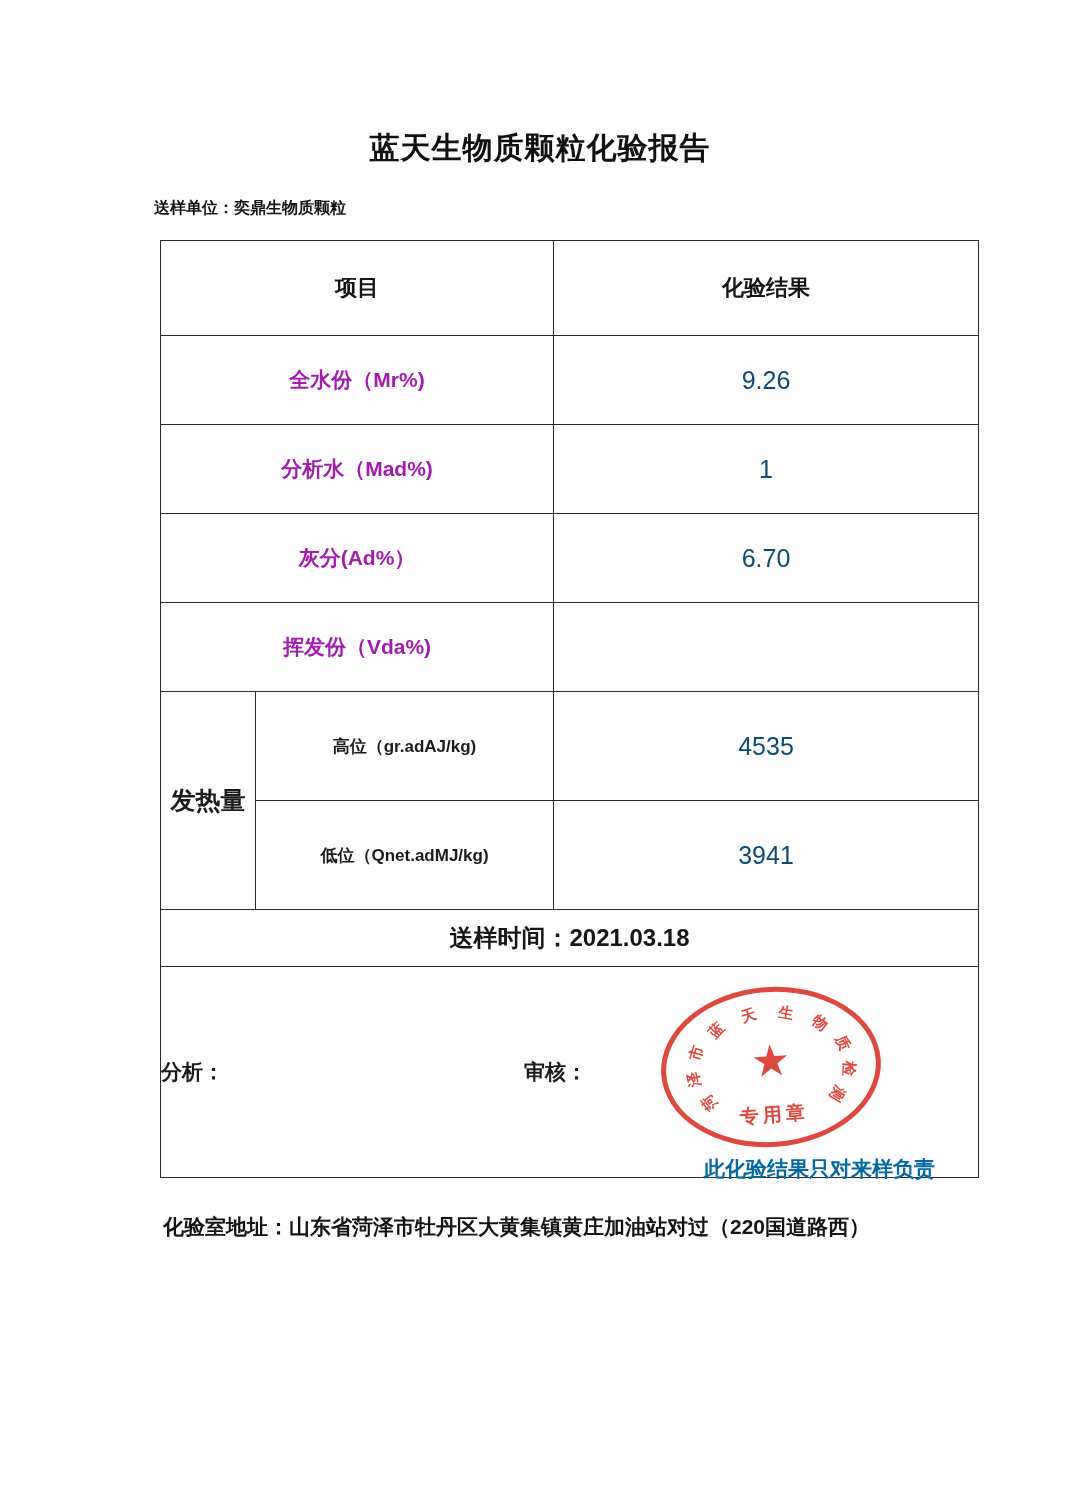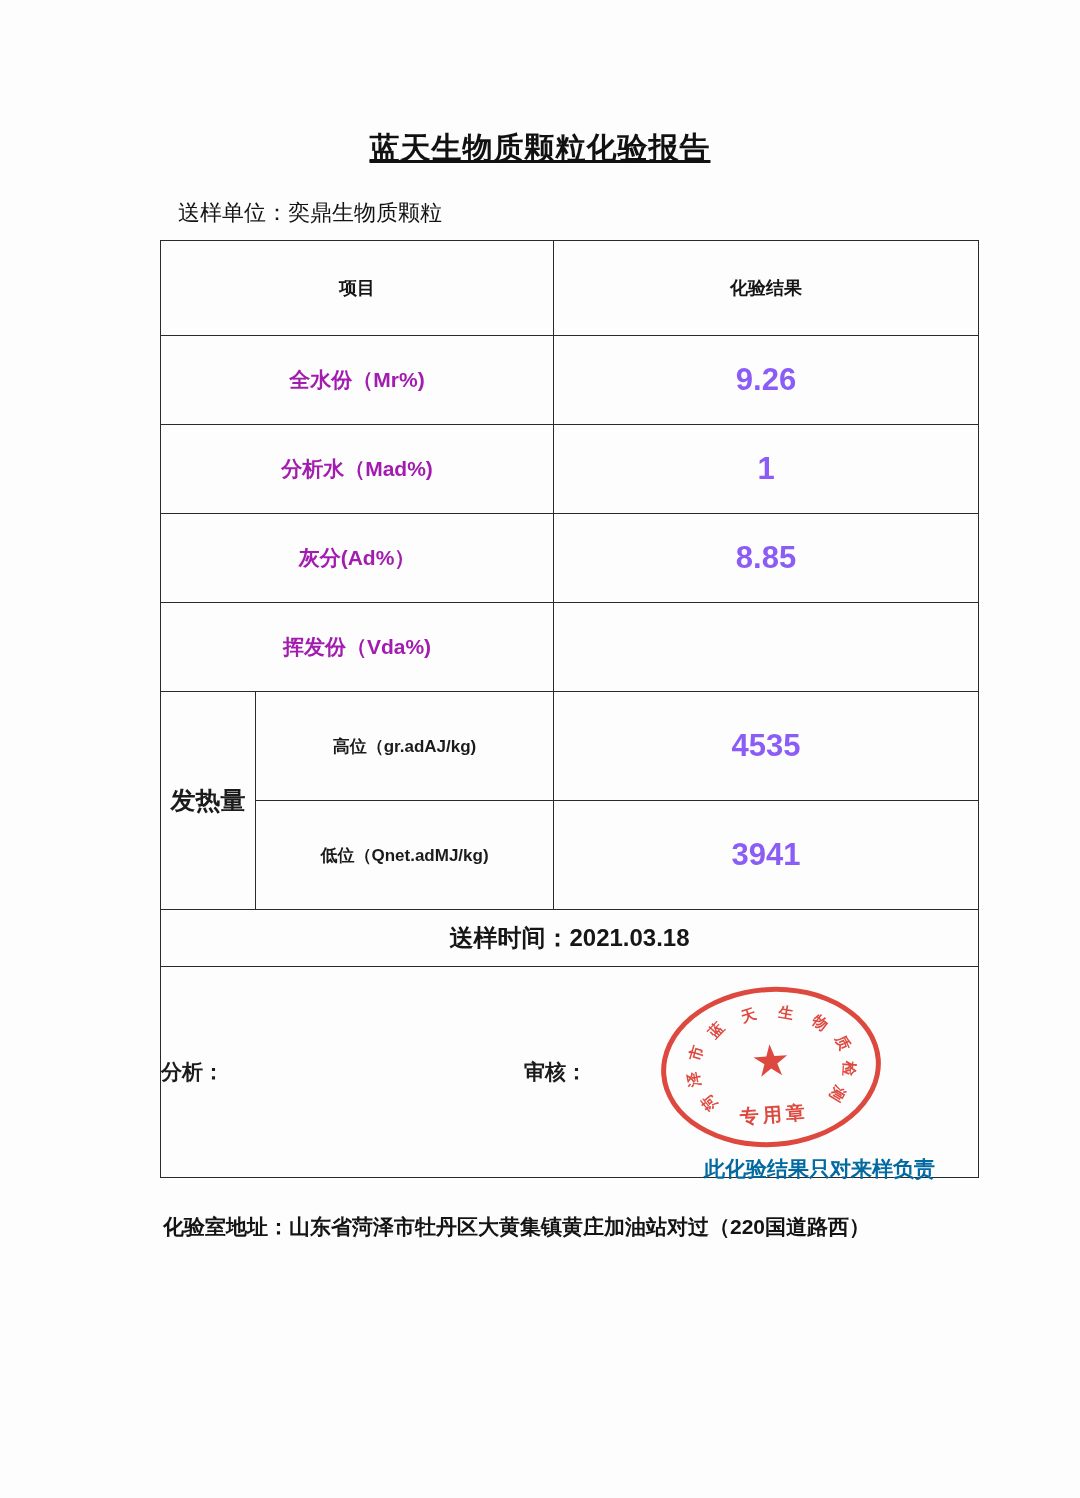--- a/index.html
+++ b/index.html
@@ -23,60 +23,59 @@
   .title {
     position: absolute;
     top: 128px;
     left: 0;
     width: 100%;
     text-align: center;
     font-size: 30px;
     font-weight: 700;
     letter-spacing: 1px;
     color: #111;
-    text-decoration: underline;
   }
   .submitter {
     position: absolute;
     top: 198px;
-    left: 178px;
-    font-size: 22px;
-    font-weight: 400;
+    left: 154px;
+    font-size: 16px;
+    font-weight: 700;
     color: #141414;
   }
   table.report {
     position: absolute;
     top: 240px;
     left: 160px;
     width: 818px;
     border-collapse: collapse;
     table-layout: fixed;
   }
   table.report td {
     border: 1.6px solid #2a2a2a;
     padding: 0;
     vertical-align: middle;
     text-align: center;
   }
   .h-item, .h-result {
     height: 94px;
-    font-size: 18px;
+    font-size: 22px;
     font-weight: 600;
     color: #151515;
   }
   .row-label {
     height: 88px;
     font-size: 21px;
     font-weight: 600;
     color: #a21caf;
   }
   .row-value {
-    font-size: 31px;
-    font-weight: 700;
-    color: #8b5cf6;
+    font-size: 25px;
+    font-weight: 400;
+    color: #0c4a6e;
   }
   .heat-label {
     width: 95px;
     font-size: 25px;
     font-weight: 600;
     writing-mode: horizontal-tb;
   }
   .heat-sub {
     height: 108px;
     font-size: 17px;
@@ -193,21 +192,21 @@
         <td class="row-value">9.26</td>
       </tr>
 
       <tr>
         <td class="row-label" colspan="2">分析水（Mad%)</td>
         <td class="row-value">1</td>
       </tr>
 
       <tr>
         <td class="row-label" colspan="2">灰分(Ad%）</td>
-        <td class="row-value">8.85</td>
+        <td class="row-value">6.70</td>
       </tr>
 
       <tr>
         <td class="row-label" colspan="2">挥发份（Vda%)</td>
         <td class="row-value"></td>
       </tr>
 
       <tr>
         <td class="heat-label" rowspan="2">发热量</td>
         <td class="heat-sub">高位（gr.adAJ/kg)</td>

